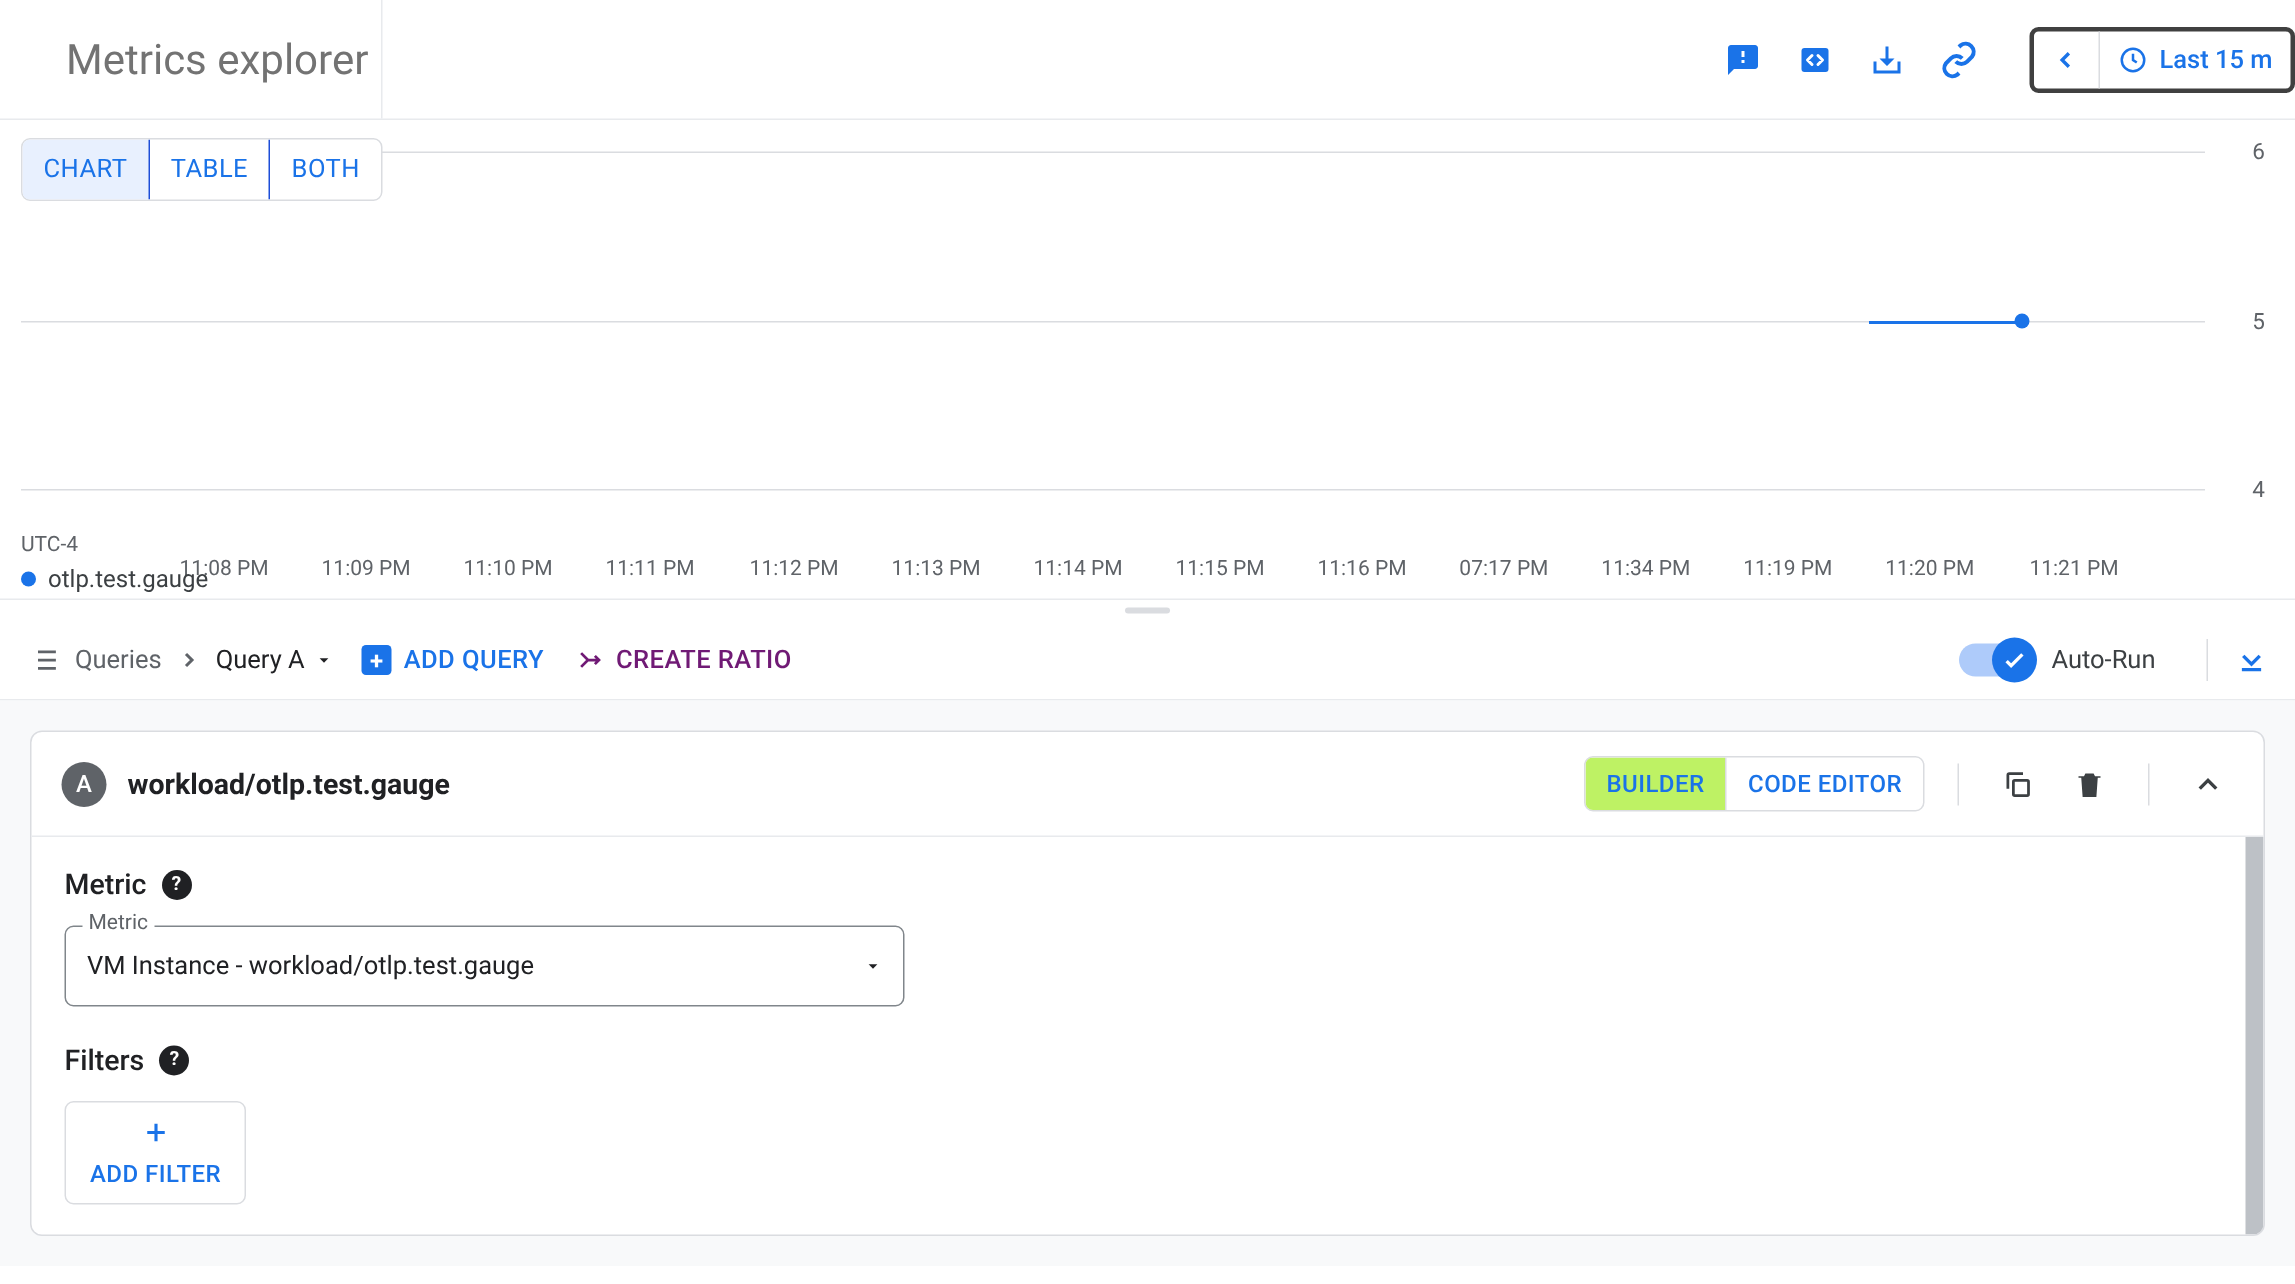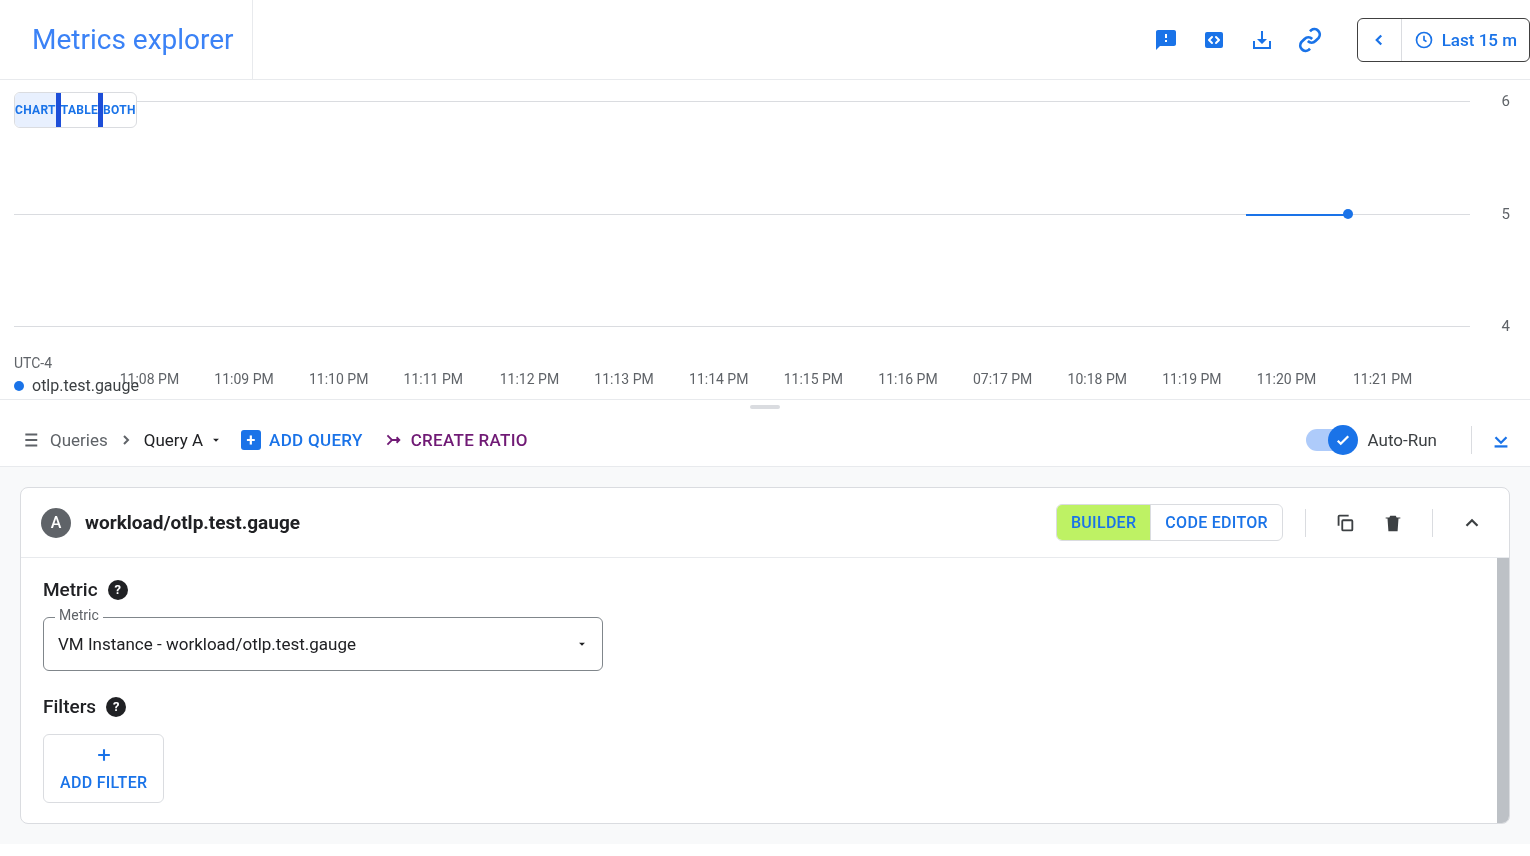--- a/index.html
+++ b/index.html
@@ -1,32 +1,32 @@
 <!DOCTYPE html>
 <html><head>
 <meta charset="utf-8">
 <style>
 * { box-sizing: border-box; margin: 0; padding: 0; }
 body { font-family: "Google Sans", Roboto, Arial, sans-serif; font-size: 14px; color: #202124; background: #fff; width: 1530px; height: 856px; overflow: hidden; }
 
 
 .header { display: flex; align-items: center; justify-content: space-between; height: 80px; border-bottom: 1px solid #e8eaed; padding: 0 0 0 32px; }
-.header-title { font-size: 28px; font-weight: 400; color: #3b82f6; border-right: 1px solid #e8eaed; padding-right: 18px; height: 100%; display: flex; align-items: center; }
+.header-title { font-size: 28px; font-weight: 400; color: #737373; border-right: 1px solid #e8eaed; padding-right: 8px; height: 100%; display: flex; align-items: center; margin-left: 12px; }
 .header-actions { display: flex; align-items: center; gap: 22px; padding-right: 0; }
 .header-icon { color: #1a73e8; cursor: pointer; display: flex; align-items: center; justify-content: center; width: 26px; height: 26px; }
-.time-group { display: flex; align-items: center; border: 1px solid #404040; border-radius: 6px; height: 44px; margin-left: 12px; }
+.time-group { display: flex; align-items: center; border: 3px solid #404040; border-radius: 6px; height: 44px; margin-left: 12px; }
 .time-back { width: 44px; height: 100%; display: flex; align-items: center; justify-content: center; color: #1a73e8; border-right: 1px solid #dadce0; cursor: pointer; }
 .time-range { display: flex; align-items: center; gap: 8px; padding: 0 12px; color: #1a73e8; font-size: 17px; font-weight: 500; cursor: pointer; }
 
 
 .tabs-row { display: flex; padding: 12px 14px 0; position: relative; }
 .tabs { display: flex; border: 1px solid #dadce0; border-radius: 6px; overflow: hidden; background: #fff; z-index: 2; }
-.tab { padding: 10px 0; font-size: 12px; font-weight: 700; color: #1a73e8; cursor: pointer; letter-spacing: 0.3px; }
+.tab { padding: 10px 14px; font-size: 17px; font-weight: 400; color: #1a73e8; cursor: pointer; letter-spacing: 0.3px; }
 .tab.active { background: #e8f0fe; }
-.tab + .tab { border-left: 5px solid #1d4ed8; }
+.tab + .tab { border-left: 1px solid #1d4ed8; }
 
 
 .chart-area { position: relative; height: 320px; border-bottom: 1px solid #e8eaed; }
 .chart-plot { position: absolute; left: 14px; right: 60px; top: 0; bottom: 52px; }
 .gridline { position: absolute; left: 0; right: 0; height: 1px; background: #dadce0; }
 .y-label { position: absolute; right: -40px; font-size: 15px; color: #5f6368; transform: translateY(-50%); }
 .data-line { position: absolute; height: 2px; background: #1a73e8; }
 .data-point { position: absolute; width: 10px; height: 10px; border-radius: 50%; background: #1a73e8; transform: translate(-50%, -50%); }
 .x-axis { position: absolute; left: 14px; right: 60px; bottom: 28px; display: flex; }
 .x-tick { font-size: 14px; color: #5f6368; position: absolute; transform: translateX(-50%); white-space: nowrap; }
@@ -152,21 +152,21 @@
       <span class="x-tick" style="left:9.3%">11:08 PM</span>
       <span class="x-tick" style="left:15.8%">11:09 PM</span>
       <span class="x-tick" style="left:22.3%">11:10 PM</span>
       <span class="x-tick" style="left:28.8%">11:11 PM</span>
       <span class="x-tick" style="left:35.4%">11:12 PM</span>
       <span class="x-tick" style="left:41.9%">11:13 PM</span>
       <span class="x-tick" style="left:48.4%">11:14 PM</span>
       <span class="x-tick" style="left:54.9%">11:15 PM</span>
       <span class="x-tick" style="left:61.4%">11:16 PM</span>
       <span class="x-tick" style="left:67.9%">07:17 PM</span>
-      <span class="x-tick" style="left:74.4%">10:18 PM</span>
+      <span class="x-tick" style="left:74.4%">11:34 PM</span>
       <span class="x-tick" style="left:80.9%">11:19 PM</span>
       <span class="x-tick" style="left:87.4%">11:20 PM</span>
       <span class="x-tick" style="left:94.0%">11:21 PM</span>
     </div>
     <div class="legend">
       <span class="legend-dot"></span>
       <span>otlp.test.gauge</span>
     </div>
   </div>
 </div>

